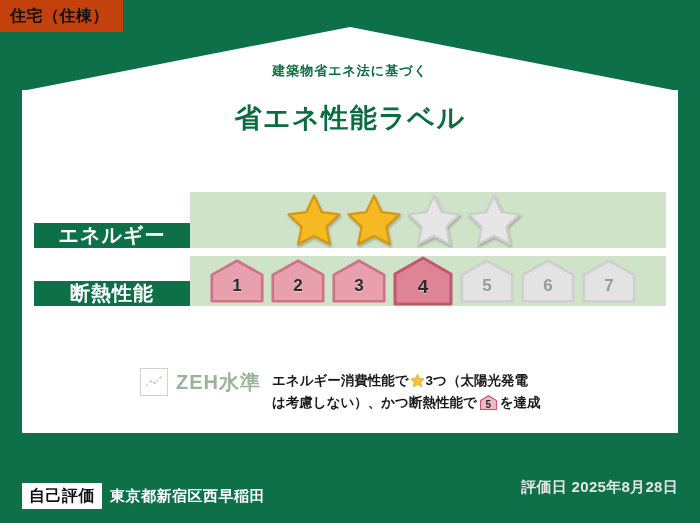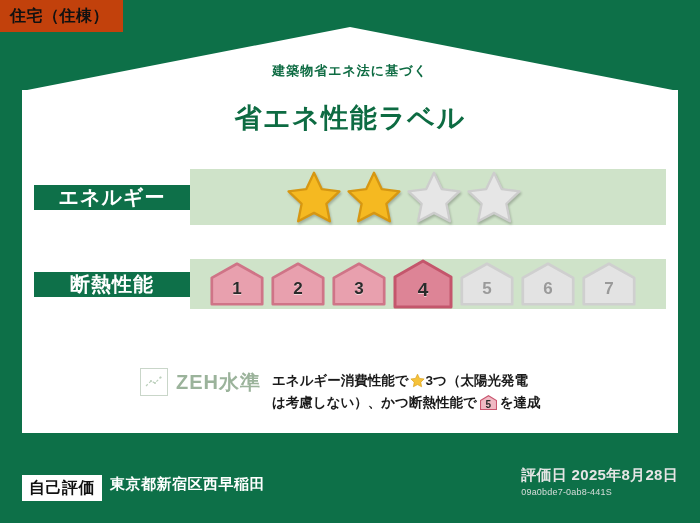--- a/index.html
+++ b/index.html
@@ -64,21 +64,21 @@
     margin-bottom:20px;
   }
   .title-main{
     font-size:27px;font-weight:bold;letter-spacing:1.5px;
   }
 
   
   .row{
     position:absolute;
     display:flex;
-    align-items:center;
+    align-items:flex-end;
   }
   .row-label{
     background:#0e7049;
     color:#ffffff;
     font-weight:bold;
     display:flex;flex-direction:column;
     align-items:center;justify-content:center;
     line-height:1.25;
     letter-spacing:1px;
     flex:0 0 auto;
@@ -158,22 +158,22 @@
   }
   .mini-badge svg{position:absolute;left:0;top:0;width:100%;height:100%;}
   .mini-badge span{
     position:absolute;left:0;right:0;bottom:0px;
     text-align:center;font-size:10px;font-weight:bold;color:#2a2a2a;
     line-height:1;
   }
 
   
   .footer-left{
-    position:absolute;left:22px;bottom:22px;
-    display:flex;gap:8px;
+    position:absolute;left:22px;bottom:14px;
+    display:flex;align-items:center;gap:8px;
   }
   .self-eval{
     background:#ffffff;color:#111111;
     font-size:16px;font-weight:bold;
     padding:2px 7px;letter-spacing:.5px;
     line-height:1.35;
   }
   .address{
     color:#ffffff;font-size:15px;font-weight:bold;letter-spacing:.5px;
   }
@@ -290,16 +290,15 @@
         </svg><span>5</span></span><span>を達成</span>
   </div>
 
   <div class="footer-left">
     <div class="self-eval">自己評価</div>
     <div class="address">東京都新宿区西早稲田</div>
   </div>
 
   <div class="footer-right">
     <div class="eval-date">評価日 2025年8月28日</div>
-    <div class="eval-id">09a0bde7-0ab8-441S</div>
   </div>
 
 </div>
 
 </body></html>

